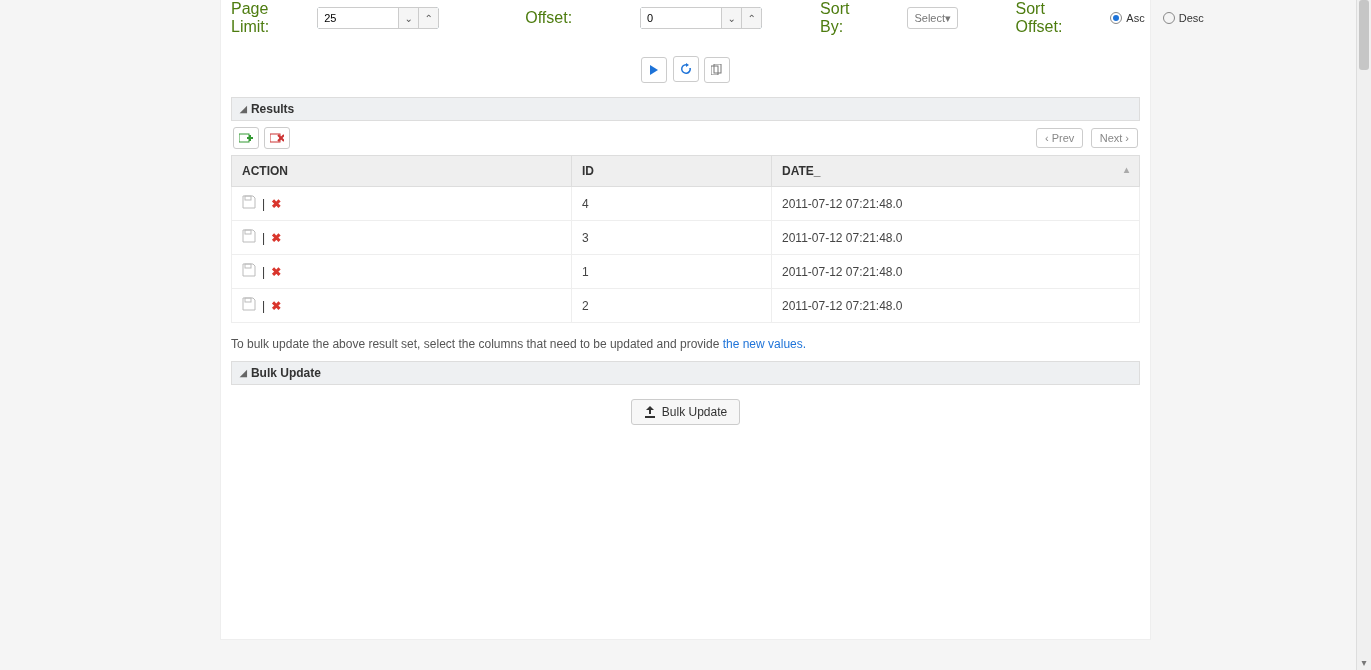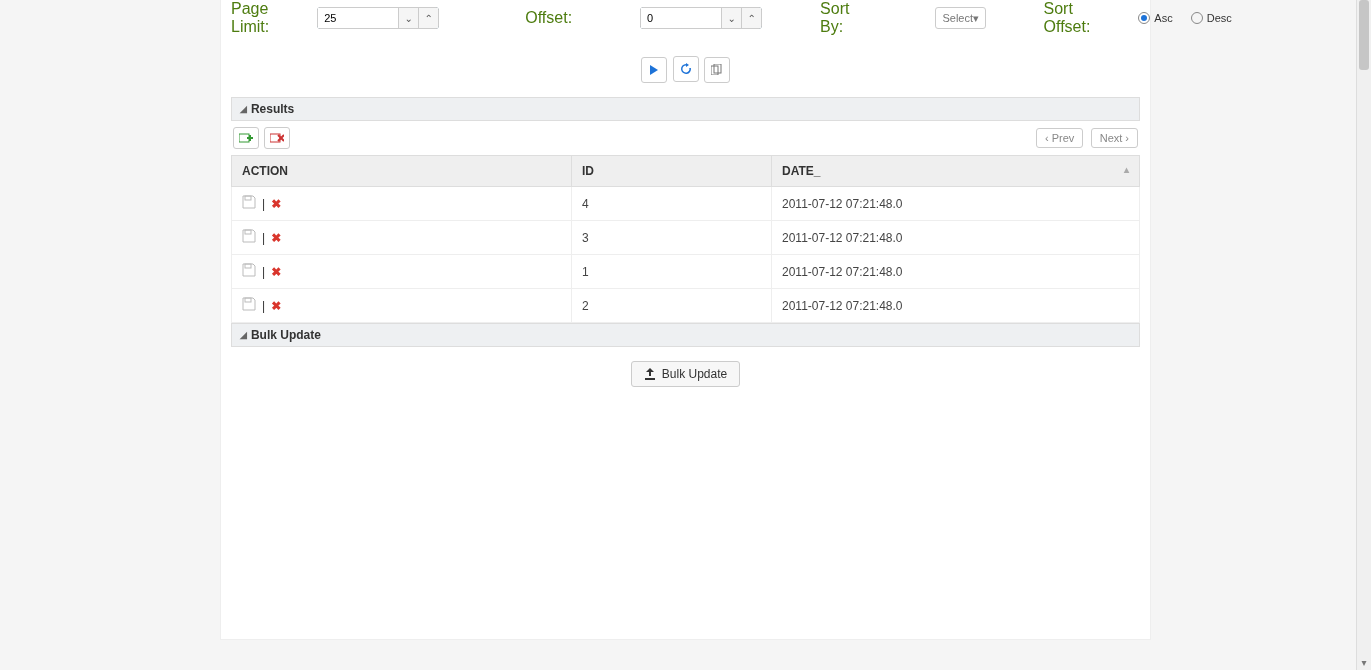--- a/index.html
+++ b/index.html
@@ -173,21 +173,21 @@
     <span class="lbl-bold" style="margin-left:78px;">Offset:</span>
     <div class="spinner" style="margin-left:60px;">
       <input value="0" style="">
       <div class="btns">
         <button>⌄</button>
         <button>⌃</button>
       </div>
     </div>
 
     <span class="lbl-bold" style="margin-left:50px;">Sort By:</span>
-    <div class="select-box" style="margin-left:78px;">
+    <div class="select-box" style="margin-left:50px;">
       <span>Select</span>
       <span>▾</span>
     </div>
 
     <span class="lbl-bold" style="margin-left:50px;">Sort Offset:</span>
     <span class="radio-wrap" style="margin-left:40px;">
       <span class="radio-dot sel"></span>
       <span>Asc</span>
     </span>
     <span class="radio-wrap">
@@ -311,20 +311,23 @@
               <span class="vline">|</span>
               <span class="del-ico">✖</span>
             </span>
           </td>
           <td>2</td>
           <td>2011-07-12 07:21:48.0</td>
         </tr>
       </tbody>
   </table>
 
+  <p class="hint">
+    <span>To bulk update the above result set, select the columns that need to be updated and provide </span><a href="#">the new values.</a>
+  </p>
 
   <div class="section-head">
     <span class="tri">◢</span>
     <span>Bulk Update</span>
   </div>
 
 
   <div class="center-row">
     <span class="bulk-btn">
       <svg width="12" height="12" viewBox="0 0 12 12">

